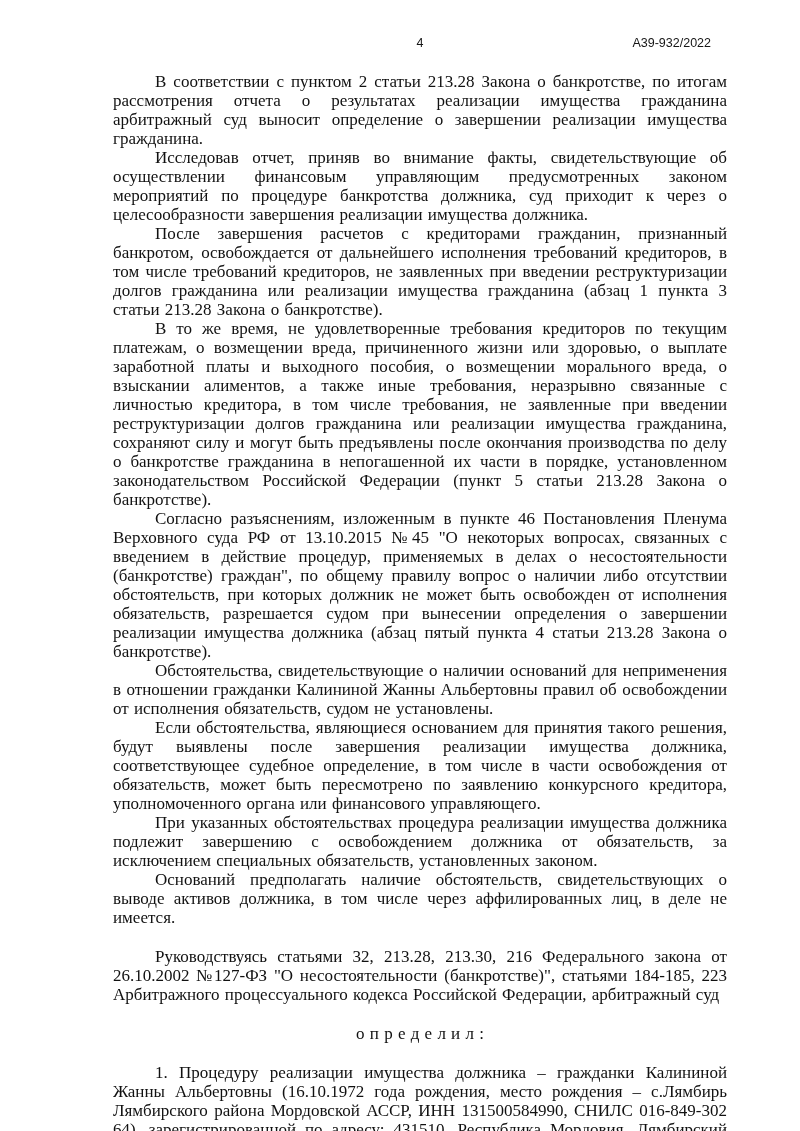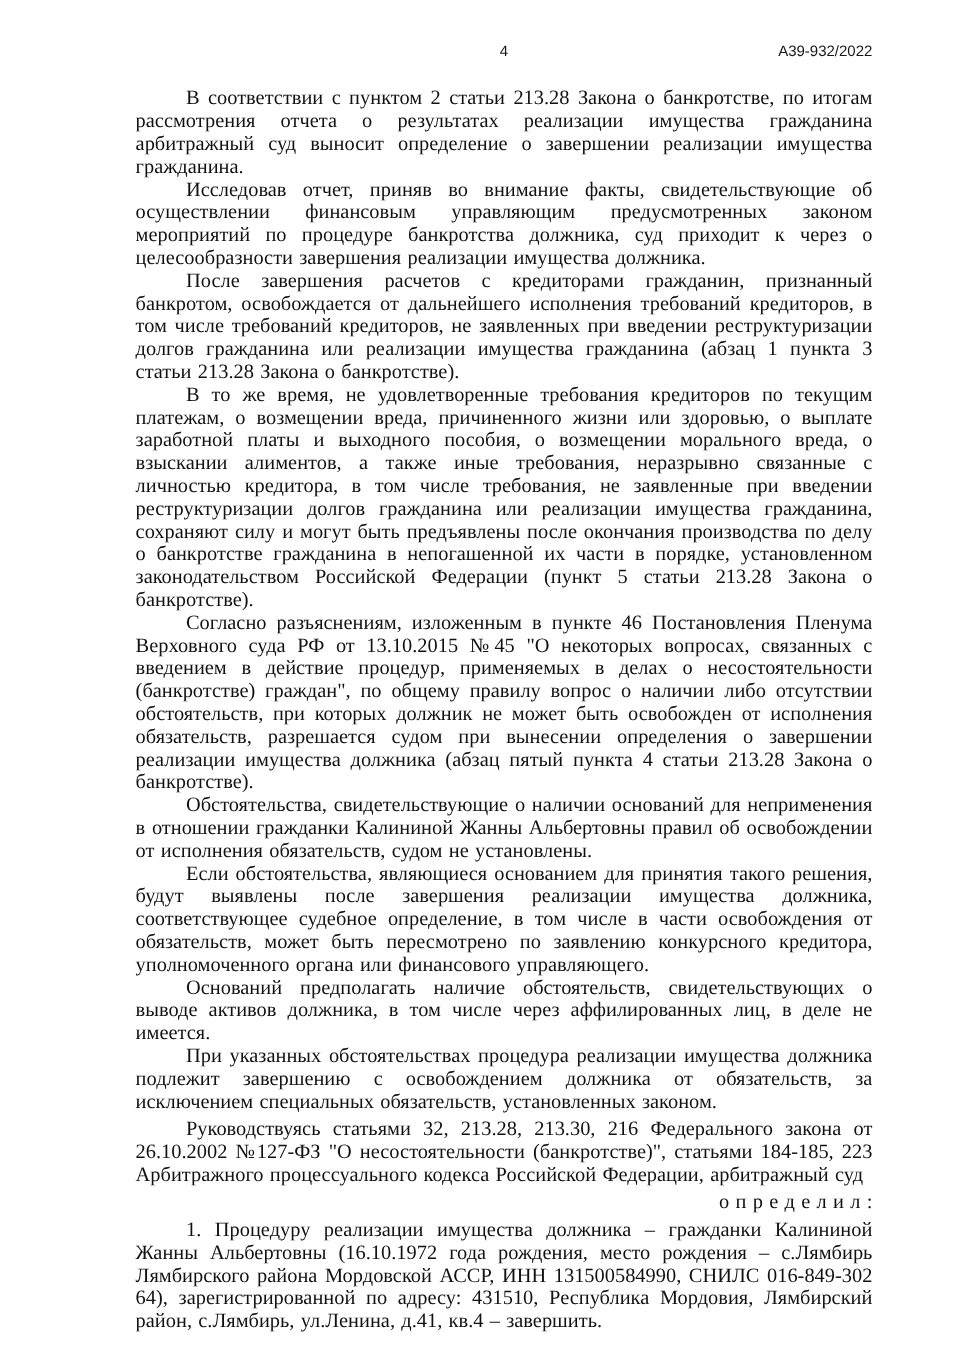--- a/index.html
+++ b/index.html
@@ -31,39 +31,39 @@
     color: #161616;
   }
   .page-number {
     display: block;
     text-align: center;
     width: 100%;
   }
   .case-number {
     position: absolute;
     top: 0;
-    right: 0;
+    right: 16px;
   }
   .doc-body {
     margin-top: 21px;
     font-size: 17px;
     line-height: 19px;
     text-align: justify;
   }
   .doc-body p {
     margin: 0;
     padding: 0;
     text-indent: 42px;
     word-spacing: 1px;
   }
   .doc-body p.spaced-before {
-    margin-top: 4px;
+    margin-top: 20px;
   }
   .ruling-heading {
-    text-align: right;
+    text-align: center;
     text-indent: 0 !important;
   }
 </style>
 </head>
 <body>
 
 <div class="page">
   <div class="content">
 
     <div class="doc-header">
@@ -72,21 +72,21 @@
     </div>
 
     <div class="doc-body">
       <p>В соответствии с пунктом 2 статьи 213.28 Закона о банкротстве, по итогам рассмотрения отчета о результатах реализации имущества гражданина арбитражный суд выносит определение о завершении реализации имущества гражданина.</p>
       <p>Исследовав отчет, приняв во внимание факты, свидетельствующие об осуществлении финансовым управляющим предусмотренных законом мероприятий по процедуре банкротства должника, суд приходит к через о целесообразности завершения реализации имущества должника.</p>
       <p>После завершения расчетов с кредиторами гражданин, признанный банкротом, освобождается от дальнейшего исполнения требований кредиторов, в том числе требований кредиторов, не заявленных при введении реструктуризации долгов гражданина или реализации имущества гражданина (абзац 1 пункта 3 статьи 213.28 Закона о банкротстве).</p>
       <p>В то же время, не удовлетворенные требования кредиторов по текущим платежам, о возмещении вреда, причиненного жизни или здоровью, о выплате заработной платы и выходного пособия, о возмещении морального вреда, о взыскании алиментов, а также иные требования, неразрывно связанные с личностью кредитора, в том числе требования, не заявленные при введении реструктуризации долгов гражданина или реализации имущества гражданина, сохраняют силу и могут быть предъявлены после окончания производства по делу о банкротстве гражданина в непогашенной их части в порядке, установленном законодательством Российской Федерации (пункт 5 статьи 213.28 Закона о банкротстве).</p>
       <p>Согласно разъяснениям, изложенным в пункте 46 Постановления Пленума Верховного суда РФ от 13.10.2015 №45 "О некоторых вопросах, связанных с введением в действие процедур, применяемых в делах о несостоятельности (банкротстве) граждан", по общему правилу вопрос о наличии либо отсутствии обстоятельств, при которых должник не может быть освобожден от исполнения обязательств, разрешается судом при вынесении определения о завершении реализации имущества должника (абзац пятый пункта 4 статьи 213.28 Закона о банкротстве).</p>
       <p>Обстоятельства, свидетельствующие о наличии оснований для неприменения в отношении гражданки Калининой Жанны Альбертовны правил об освобождении от исполнения обязательств, судом не установлены.</p>
       <p>Если обстоятельства, являющиеся основанием для принятия такого решения, будут выявлены после завершения реализации имущества должника, соответствующее судебное определение, в том числе в части освобождения от обязательств, может быть пересмотрено по заявлению конкурсного кредитора, уполномоченного органа или финансового управляющего.</p>
+      <p>При указанных обстоятельствах процедура реализации имущества должника подлежит завершению с освобождением должника от обязательств, за исключением специальных обязательств, установленных законом.</p>
       <p>Оснований предполагать наличие обстоятельств, свидетельствующих о выводе активов должника, в том числе через аффилированных лиц, в деле не имеется.</p>
-      <p>При указанных обстоятельствах процедура реализации имущества должника подлежит завершению с освобождением должника от обязательств, за исключением специальных обязательств, установленных законом.</p>
       <p class="spaced-before">Руководствуясь статьями 32, 213.28, 213.30, 216 Федерального закона от 26.10.2002 №127-ФЗ "О несостоятельности (банкротстве)", статьями 184-185, 223 Арбитражного процессуального кодекса Российской Федерации, арбитражный суд</p>
       <p class="spaced-before ruling-heading">о п р е д е л и л :</p>
       <p class="spaced-before">1. Процедуру реализации имущества должника – гражданки Калининой Жанны Альбертовны (16.10.1972 года рождения, место рождения – с.Лямбирь Лямбирского района Мордовской АССР, ИНН 131500584990, СНИЛС 016-849-302 64), зарегистрированной по адресу: 431510, Республика Мордовия, Лямбирский район, с.Лямбирь, ул.Ленина, д.41, кв.4 – завершить.</p>
     </div>
 
   </div>
 </div>
 
 </body></html>

